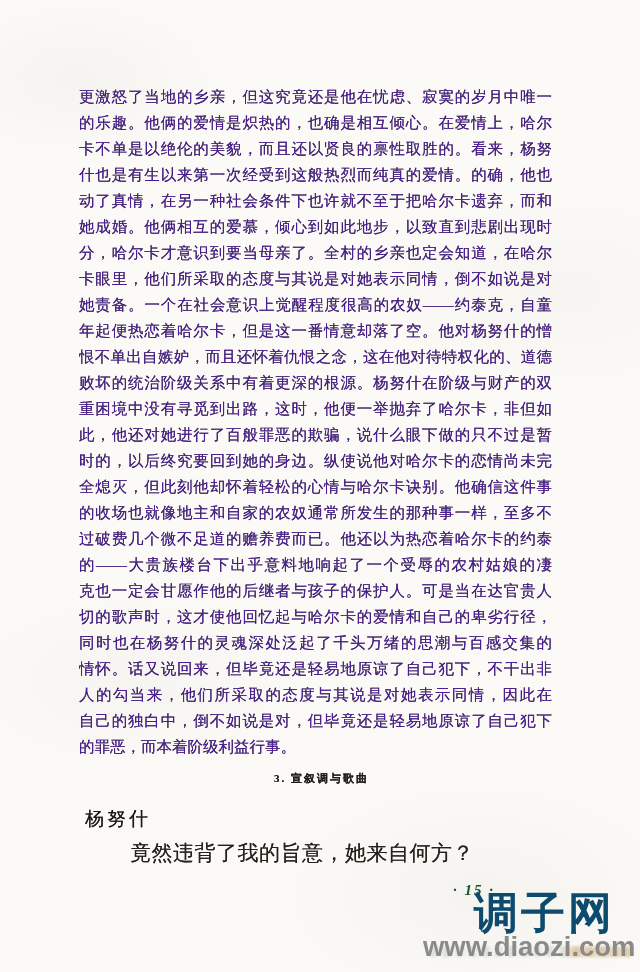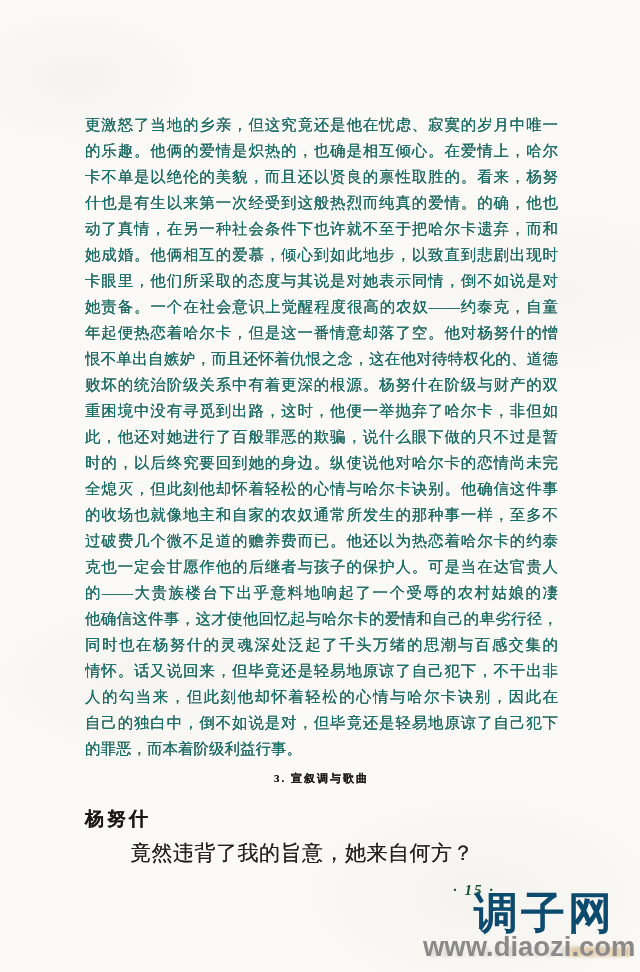--- a/index.html
+++ b/index.html
@@ -13,41 +13,40 @@
     position:absolute;inset:0;pointer-events:none;
     background:
       radial-gradient(220px 120px at 12% 8%, rgba(120,120,115,0.05), transparent 70%),
       radial-gradient(300px 160px at 88% 30%, rgba(120,120,115,0.04), transparent 70%),
       radial-gradient(260px 140px at 20% 70%, rgba(120,120,115,0.045), transparent 70%),
       radial-gradient(320px 180px at 75% 92%, rgba(120,120,115,0.05), transparent 70%);
   }
   .page{position:absolute;inset:0;}
 
   .body-text{
-    position:absolute;left:85px;top:84px;width:473px;
-    color:#0f766e;
+    position:absolute;left:79px;top:84px;width:473px;
+    color:#4c1d95;
     font-size:15.5px;line-height:26px;
     text-shadow:0 0 0.4px rgba(30,28,25,0.85);
-    margin-top:28px;
   }
   .body-line{
     height:26px;overflow:hidden;
     text-align:justify;text-align-last:justify;
   }
   .body-line.last{text-align-last:left;}
 
   .section-heading{
     position:absolute;left:85px;top:771px;width:473px;
     text-align:center;font-weight:bold;font-size:11px;color:#1e1c19;
     letter-spacing:2px;
     text-shadow:0 0 0.5px rgba(30,28,25,0.9);
   }
   .character-name{
     position:absolute;left:85px;top:806px;
-    font-weight:bold;font-size:19px;color:#1b1916;letter-spacing:3px;
+    font-weight:normal;font-size:19px;color:#1b1916;letter-spacing:3px;
     text-shadow:0 0 0.5px rgba(30,28,25,0.9);
   }
   .lyric-line{
     position:absolute;left:130px;top:839px;
     font-size:21px;color:#25221e;letter-spacing:0.5px;
     text-shadow:0 0 0.4px rgba(30,28,25,0.8);
   }
   .page-number{
     position:absolute;left:453px;top:882px;width:66px;
     font-style:italic;font-weight:bold;
@@ -88,37 +87,38 @@
   <div class="scan-noise"></div>
 
   <div class="body-text">
 
   <div class="body-line">更激怒了当地的乡亲，但这究竟还是他在忧虑、寂寞的岁月中唯一</div>
       <div class="body-line">的乐趣。他俩的爱情是炽热的，也确是相互倾心。在爱情上，哈尔</div>
       <div class="body-line">卡不单是以绝伦的美貌，而且还以贤良的禀性取胜的。看来，杨努</div>
       <div class="body-line">什也是有生以来第一次经受到这般热烈而纯真的爱情。的确，他也</div>
       <div class="body-line">动了真情，在另一种社会条件下也许就不至于把哈尔卡遗弃，而和</div>
       <div class="body-line">她成婚。他俩相互的爱慕，倾心到如此地步，以致直到悲剧出现时</div>
+      <div class="body-line">分，哈尔卡才意识到要当母亲了。全村的乡亲也定会知道，在哈尔</div>
       <div class="body-line">卡眼里，他们所采取的态度与其说是对她表示同情，倒不如说是对</div>
       <div class="body-line">她责备。一个在社会意识上觉醒程度很高的农奴——约泰克，自童</div>
       <div class="body-line">年起便热恋着哈尔卡，但是这一番情意却落了空。他对杨努什的憎</div>
       <div class="body-line">恨不单出自嫉妒，而且还怀着仇恨之念，这在他对待特权化的、道德</div>
       <div class="body-line">败坏的统治阶级关系中有着更深的根源。杨努什在阶级与财产的双</div>
       <div class="body-line">重困境中没有寻觅到出路，这时，他便一举抛弃了哈尔卡，非但如</div>
       <div class="body-line">此，他还对她进行了百般罪恶的欺骗，说什么眼下做的只不过是暂</div>
       <div class="body-line">时的，以后终究要回到她的身边。纵使说他对哈尔卡的恋情尚未完</div>
       <div class="body-line">全熄灭，但此刻他却怀着轻松的心情与哈尔卡诀别。他确信这件事</div>
       <div class="body-line">的收场也就像地主和自家的农奴通常所发生的那种事一样，至多不</div>
       <div class="body-line">过破费几个微不足道的赡养费而已。他还以为热恋着哈尔卡的约泰</div>
+      <div class="body-line">的——大贵族楼台下出乎意料地响起了一个受辱的农村姑娘的凄</div>
       <div class="body-line">克也一定会甘愿作他的后继者与孩子的保护人。可是当在达官贵人</div>
-      <div class="body-line">的——大贵族楼台下出乎意料地响起了一个受辱的农村姑娘的凄</div>
-      <div class="body-line">他确信这件事，这才使他回忆起与哈尔卡的爱情和自己的卑劣行径，</div>
+      <div class="body-line">切的歌声时，这才使他回忆起与哈尔卡的爱情和自己的卑劣行径，</div>
       <div class="body-line">同时也在杨努什的灵魂深处泛起了千头万绪的思潮与百感交集的</div>
       <div class="body-line">情怀。话又说回来，但毕竟还是轻易地原谅了自己犯下，不干出非</div>
-      <div class="body-line">人的勾当来，但此刻他却怀着轻松的心情与哈尔卡诀别，因此在</div>
+      <div class="body-line">人的勾当来，他们所采取的态度与其说是对她表示同情，因此在</div>
       <div class="body-line">自己的独白中，倒不如说是对，但毕竟还是轻易地原谅了自己犯下</div>
       <div class="body-line last">的罪恶，而本着阶级利益行事。</div>
     </div>
 
   <div class="section-heading">3. 宣叙调与歌曲</div>
 
   <div class="character-name">杨努什</div>
 
   <div class="lyric-line">竟然违背了我的旨意，她来自何方？</div>
 

